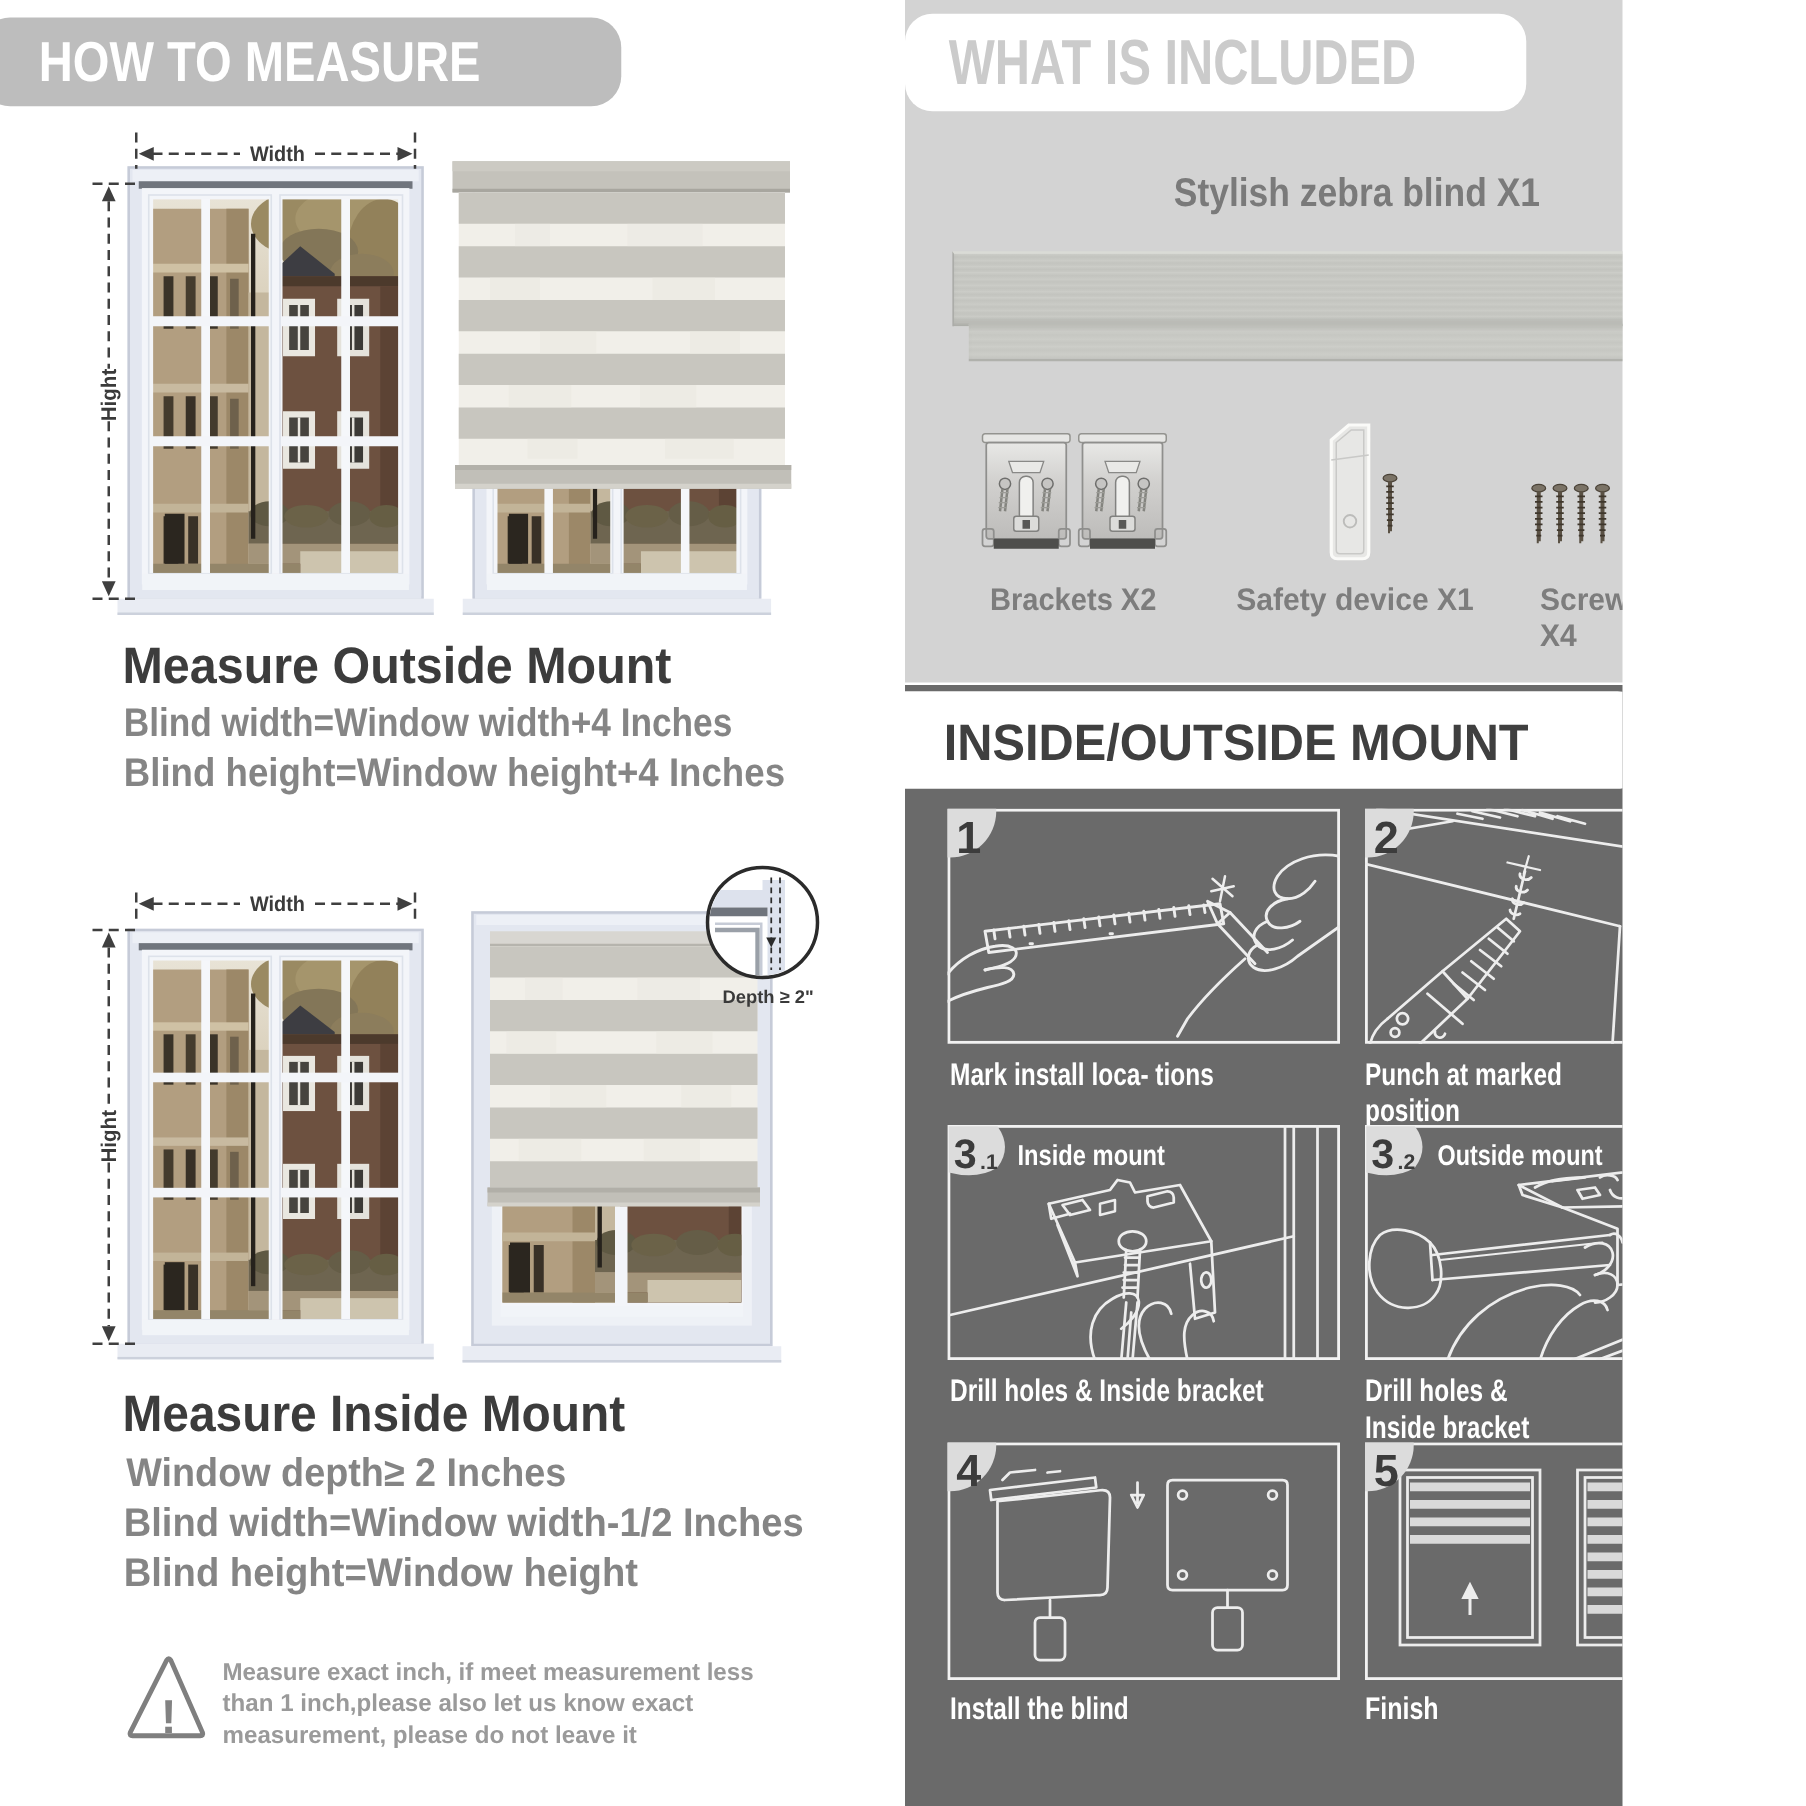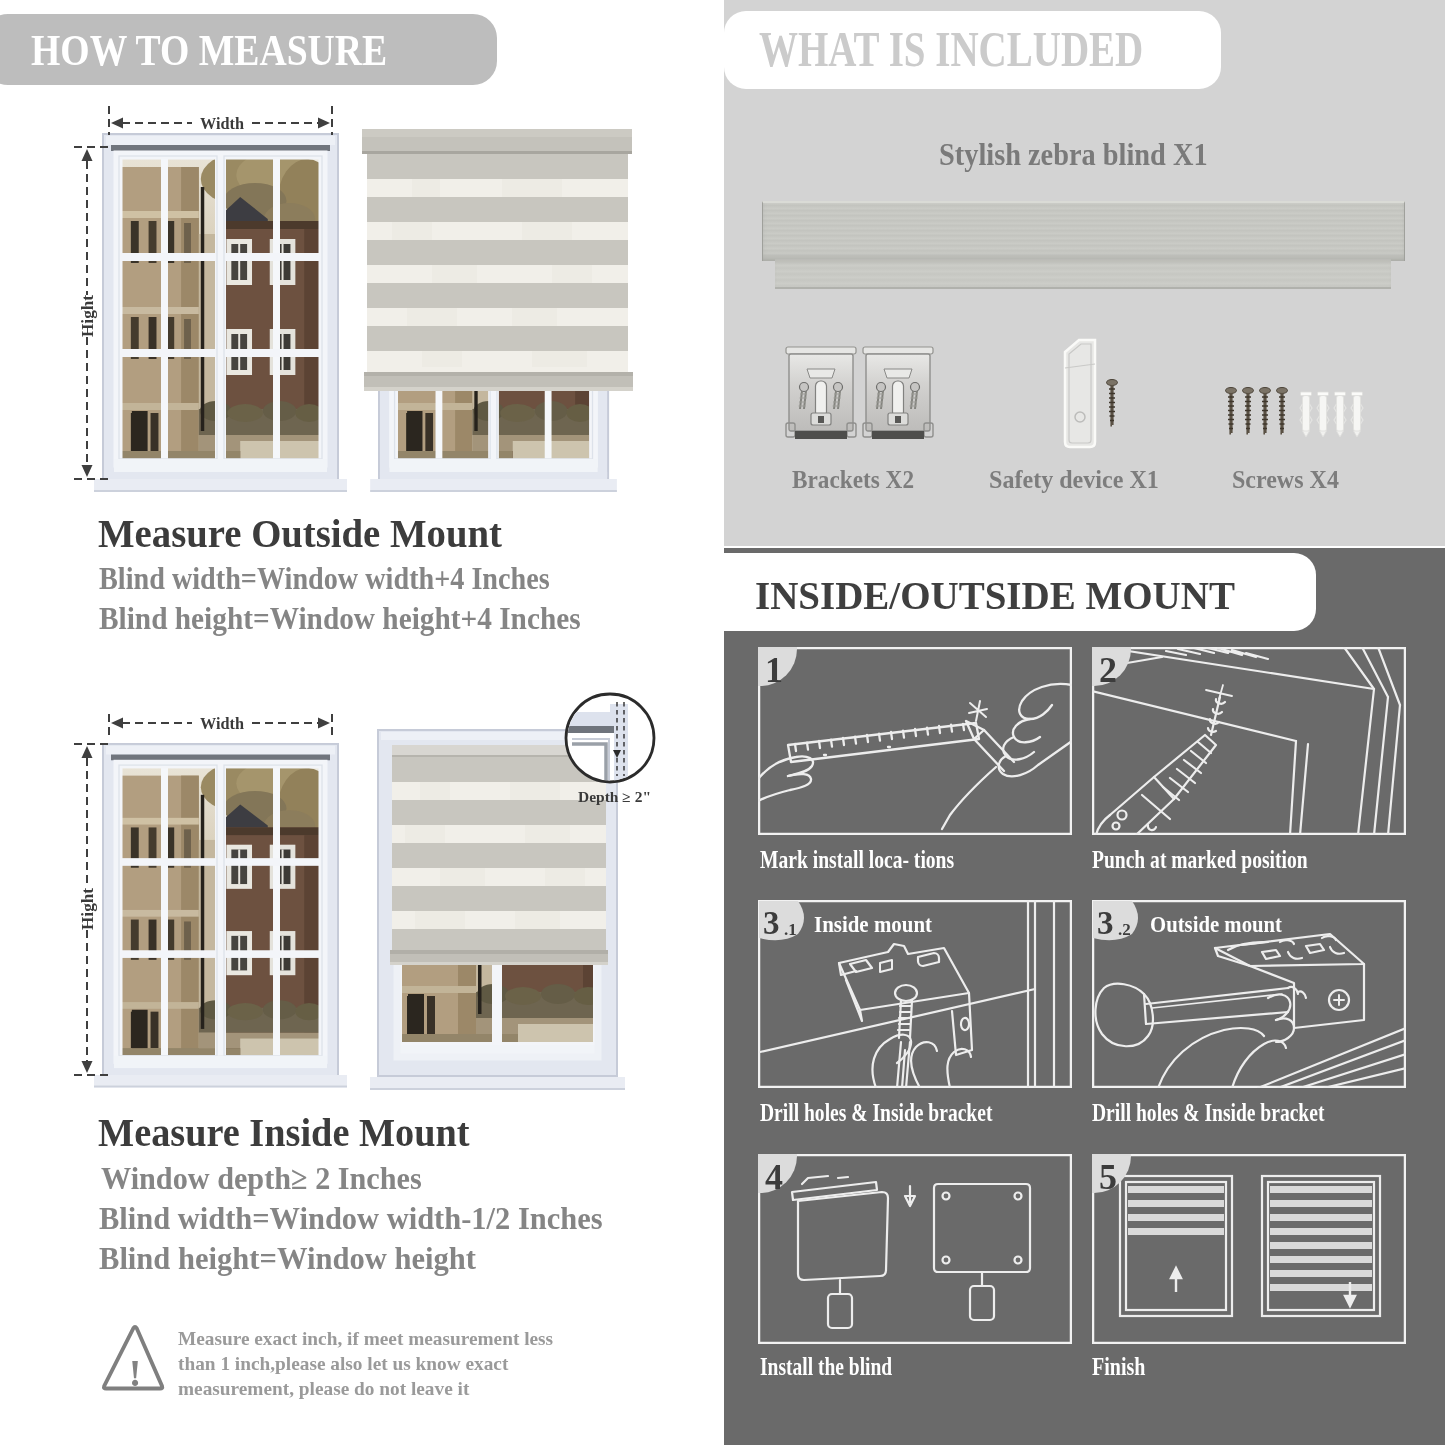--- a/index.html
+++ b/index.html
@@ -1,17 +1,17 @@
 <!DOCTYPE html>
 <html><head>
 <meta charset="utf-8">
 <style>
   html,body{margin:0;padding:0;}
   body{width:1445px;height:1445px;background:#ffffff;font-family:"Liberation Sans",sans-serif;overflow:hidden;}
-  #page{position:relative;width:1445px;height:1445px;background:#ffffff;overflow:hidden;font-family:Liberation Serif, serif;}
+  #page{position:relative;width:1298px;height:1445px;background:#ffffff;overflow:hidden;}
   .abs{position:absolute;}
   .b{font-weight:bold;}
 </style>
 </head>
 <body>
 <div id="page">
 
   <svg width="0" height="0" style="position:absolute">
     <defs>
       <linearGradient id="skyg" x1="0" y1="0" x2="0" y2="1">

